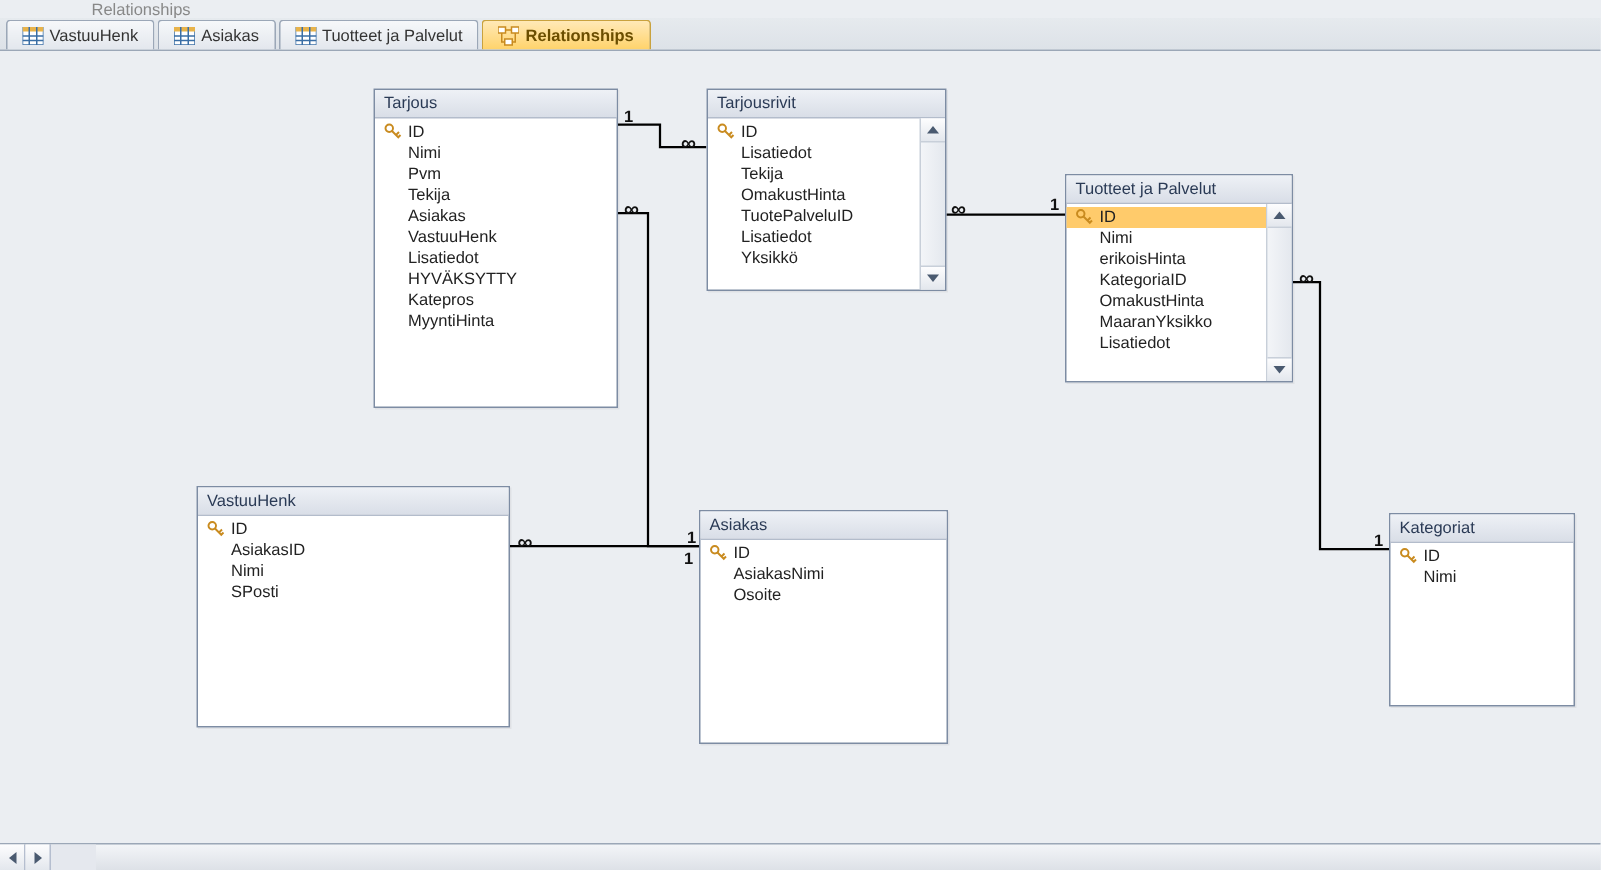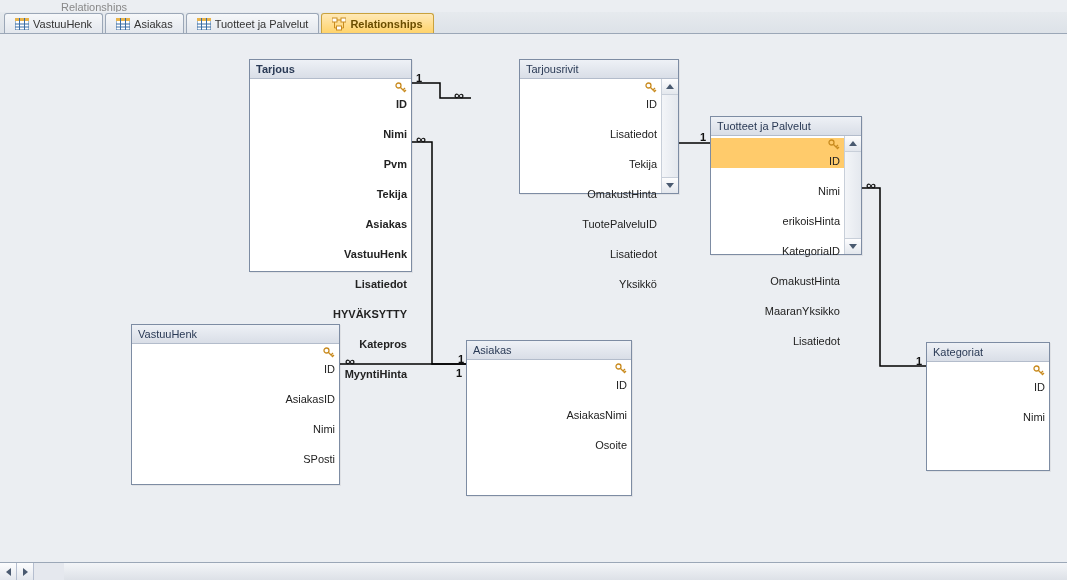--- a/index.html
+++ b/index.html
@@ -101,26 +101,25 @@
   }
   .table-body {
     position: relative;
     padding: 2px 0;
   }
   .table-body.scroll {
     padding-right: 17px;
   }
   .field {
     display: flex;
-    align-items: flex-end;
+    align-items: flex-start;
     gap: 4px;
     padding: 1px 4px 1px 6px;
     color: #222;
     white-space: nowrap;
-    flex-direction: column;
   }
   .field.selected {
     background: #FFCB6B;
   }
   .key-icon {
     width: 12px; height: 12px;
     flex: 0 0 12px;
     display:inline-block;
   }
   .key-icon svg { display:block; }
@@ -239,21 +238,21 @@
 
   <span class="rel-label" style="left:458px; top:319px;">1</span>
   <span class="rel-label inf" style="left:416px; top:100px;">∞</span>
 
   <span class="rel-label" style="left:456px; top:333px;">1</span>
   <span class="rel-label inf" style="left:345px; top:322px;">∞</span>
 
   <span class="rel-label" style="left:916px; top:321px;">1</span>
   <span class="rel-label inf" style="left:866px; top:146px;">∞</span>
 
-  <div class="table-box" style="left:249px; top:25px; width:163px;font-weight:bold;">
+  <div class="table-box" style="left:249px; top:25px; width:163px;">
     <div class="table-title">Tarjous</div>
     <div class="table-body" style="height:192px;">
       <div class="field">
           <span class="key-icon">
             <svg viewBox="0 0 12 12">
               <circle cx="3.5" cy="3.5" r="2.5" fill="none" stroke="#C98B1F" stroke-width="1.3"></circle>
               <path d="M5 5 L10 10 M8 8 L10 6 M9.5 9.5 L11 8" stroke="#C98B1F" stroke-width="1.3"></path>
             </svg>
           </span>
           <span>ID</span>
@@ -290,21 +289,21 @@
           <span class="key-spacer"></span>
           <span>Katepros</span>
         </div>
       <div class="field">
           <span class="key-spacer"></span>
           <span>MyyntiHinta</span>
         </div>
     </div>
   </div>
 
-  <div class="table-box" style="left:471px; top:25px; width:160px;margin-left:48px;">
+  <div class="table-box" style="left:471px; top:25px; width:160px;">
     <div class="table-title">Tarjousrivit</div>
     <div class="table-body scroll" style="height:114px;">
       <div class="field">
           <span class="key-icon">
             <svg viewBox="0 0 12 12">
               <circle cx="3.5" cy="3.5" r="2.5" fill="none" stroke="#C98B1F" stroke-width="1.3"></circle>
               <path d="M5 5 L10 10 M8 8 L10 6 M9.5 9.5 L11 8" stroke="#C98B1F" stroke-width="1.3"></path>
             </svg>
           </span>
           <span>ID</span>

